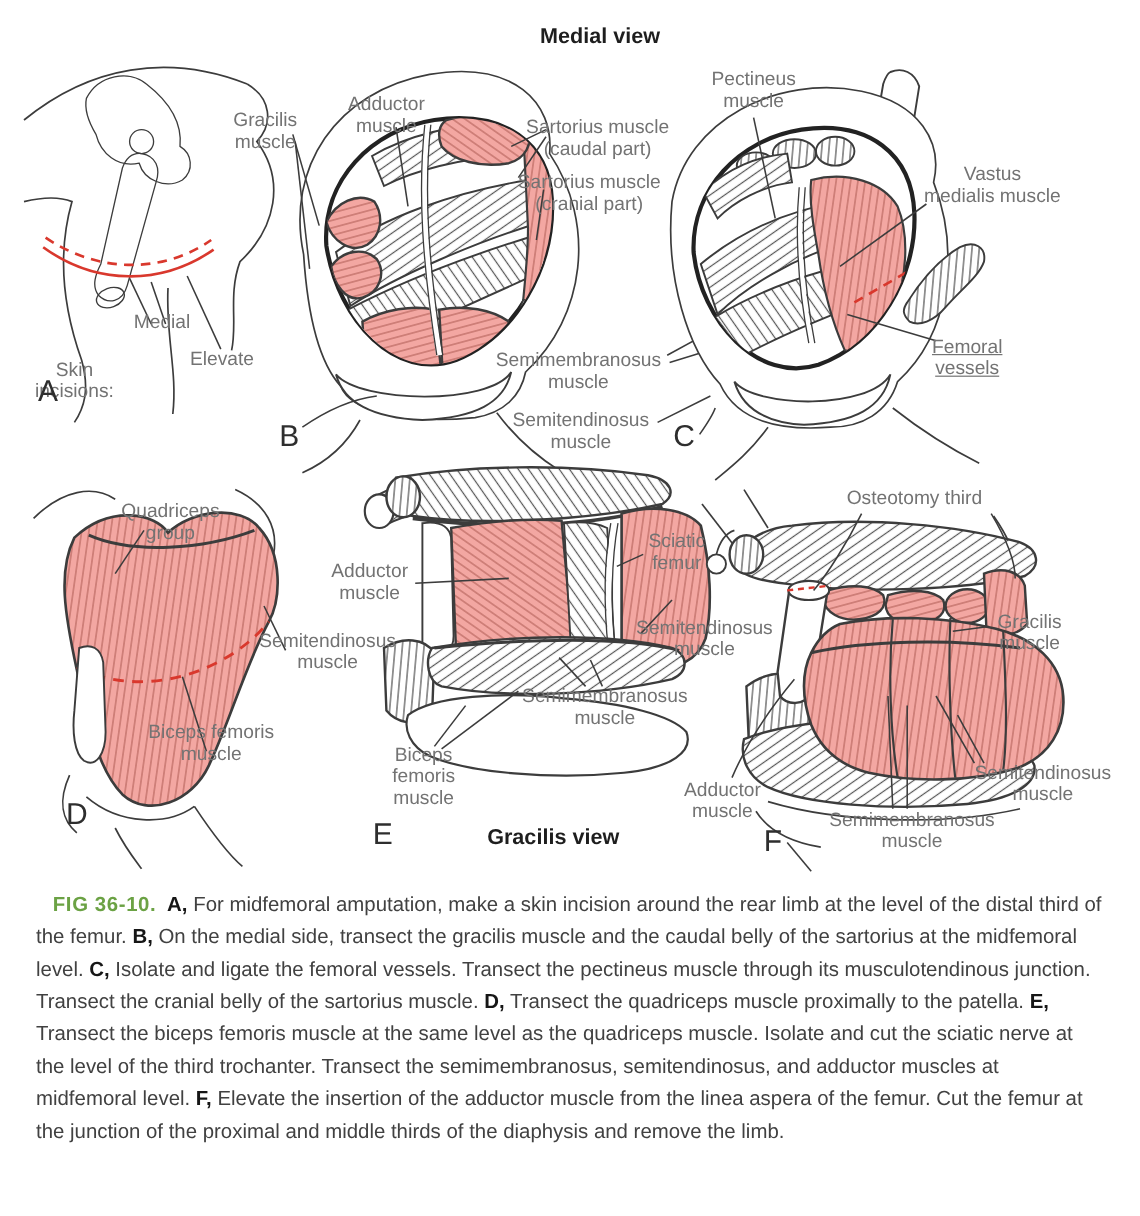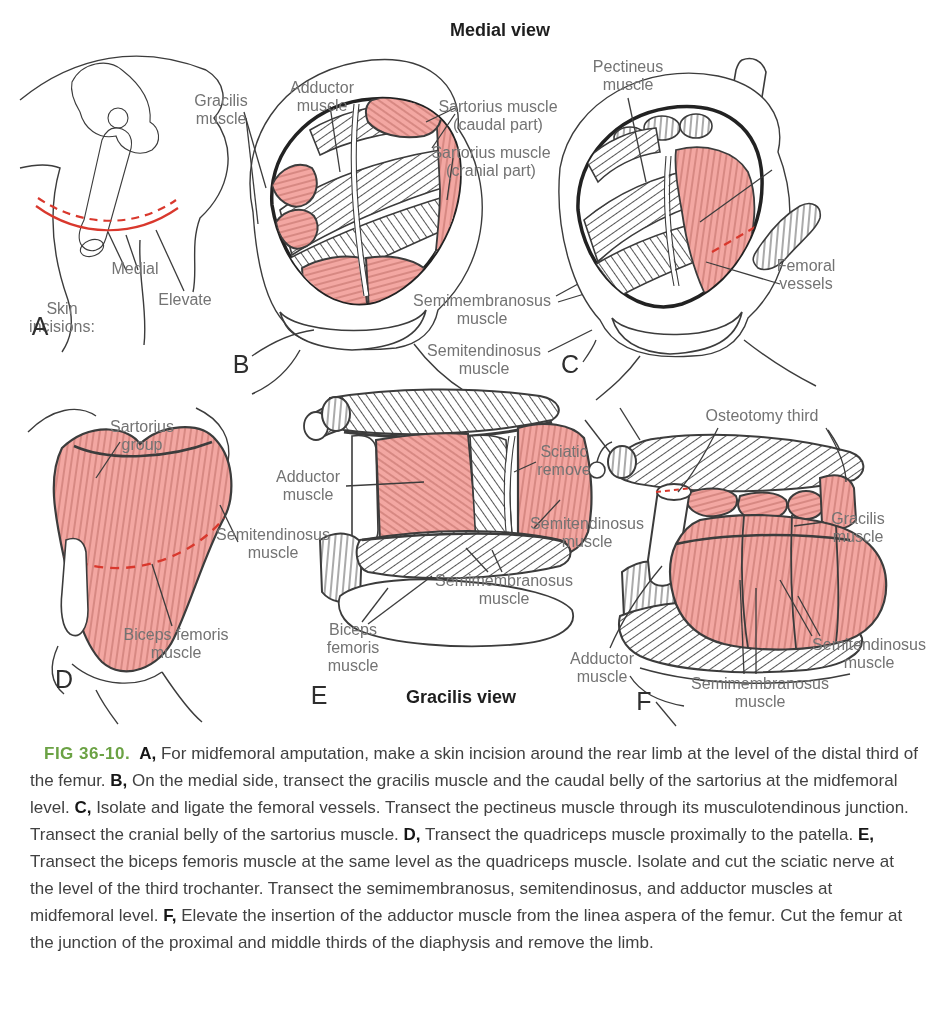--- a/index.html
+++ b/index.html
@@ -242,36 +242,38 @@
     <div class="lbl" style="left:491px;top:144px;">Sartorius muscle
 (cranial part)</div>
     <div class="lbl" style="left:482px;top:292px;">Semimembranosus
 muscle</div>
     <div class="lbl" style="left:484px;top:342px;">Semitendinosus
 muscle</div>
     <div class="lbl letter" style="left:241px;top:350px;">B</div>
 
     <div class="lbl" style="left:628px;top:58px;">Pectineus
 muscle</div>
-    <div class="lbl" style="left:806px;top:257px;">Femoral
+    <div class="lbl" style="left:827px;top:137px;">Vastus
+medialis muscle</div>
+    <div class="lbl" style="left:806px;top:281px;text-decoration:underline;">Femoral
 vessels</div>
     <div class="lbl letter" style="left:570px;top:350px;">C</div>
 
-    <div class="lbl" style="left:142px;top:418px;">Sartorius
+    <div class="lbl" style="left:142px;top:418px;">Quadriceps
 group</div>
     <div class="lbl" style="left:273px;top:526px;">Semitendinosus
 muscle</div>
-    <div class="lbl" style="left:170px;top:626px;padding-left:12px;">Biceps femoris
+    <div class="lbl" style="left:170px;top:602px;padding-left:12px;">Biceps femoris
 muscle</div>
     <div class="lbl letter" style="left:64px;top:665px;">D</div>
 
     <div class="lbl" style="left:308px;top:468px;">Adductor
 muscle</div>
     <div class="lbl" style="left:564px;top:443px;">Sciatic
-remove</div>
+femur</div>
     <div class="lbl" style="left:587px;top:515px;">Semitendinosus
 muscle</div>
     <div class="lbl" style="left:504px;top:572px;">Semimembranosus
 muscle</div>
     <div class="lbl" style="left:353px;top:621px;">Biceps
 femoris
 muscle</div>
     <div class="lbl letter" style="left:319px;top:681px;">E</div>
     <div class="lbl viewlbl" style="left:461px;top:687px;">Gracilis view</div>
 

